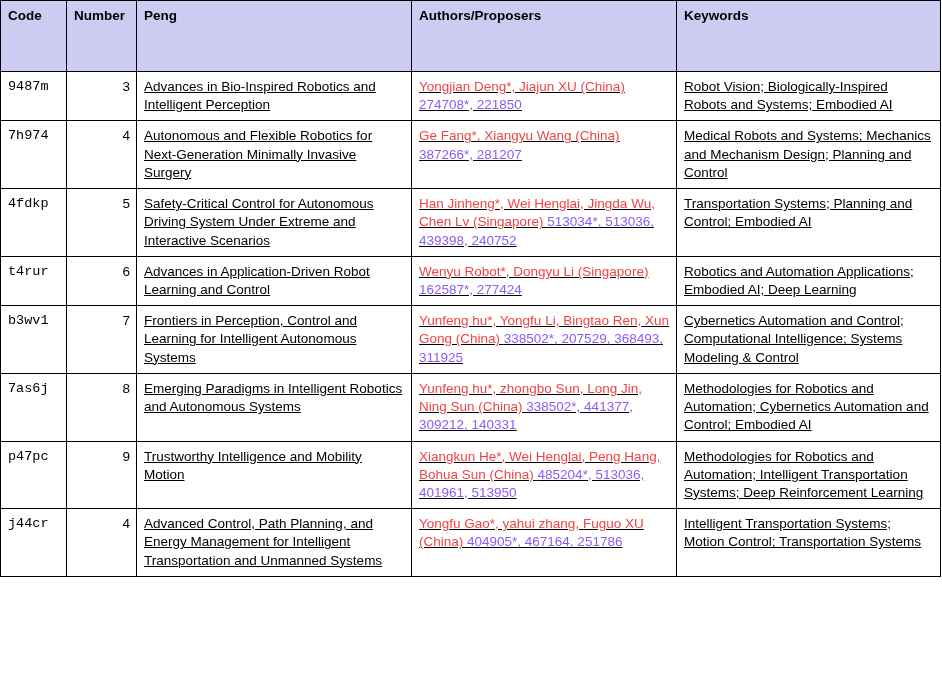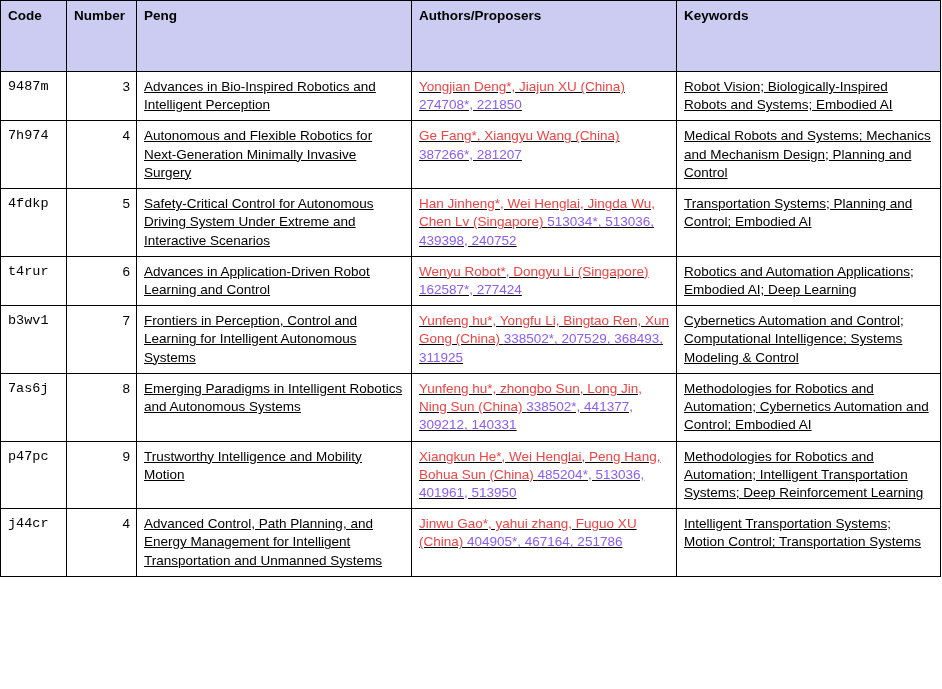--- a/index.html
+++ b/index.html
@@ -130,17 +130,17 @@
       <td class="cell-code">p47pc</td>
       <td class="cell-number">9</td>
       <td class="cell-title">Trustworthy Intelligence and Mobility Motion</td>
       <td class="cell-authors"><span class="auth-names">Xiangkun He*, Wei Henglai, Peng Hang, Bohua Sun (China) </span><span class="auth-ids">485204*, 513036, 401961, 513950</span></td>
       <td class="cell-keywords">Methodologies for Robotics and Automation; Intelligent Transportation Systems; Deep Reinforcement Learning</td>
     </tr>
     <tr>
       <td class="cell-code">j44cr</td>
       <td class="cell-number">4</td>
       <td class="cell-title">Advanced Control, Path Planning, and Energy Management for Intelligent Transportation and Unmanned Systems</td>
-      <td class="cell-authors"><span class="auth-names">Jinwu Gao*, yahui zhang, Fuguo XU (China) </span><span class="auth-ids">404905*, 467164, 251786</span></td>
+      <td class="cell-authors"><span class="auth-names">Yongfu Gao*, yahui zhang, Fuguo XU (China) </span><span class="auth-ids">404905*, 467164, 251786</span></td>
       <td class="cell-keywords">Intelligent Transportation Systems; Motion Control; Transportation Systems</td>
     </tr>
   </tbody>
 </table>
 
 </body></html>

